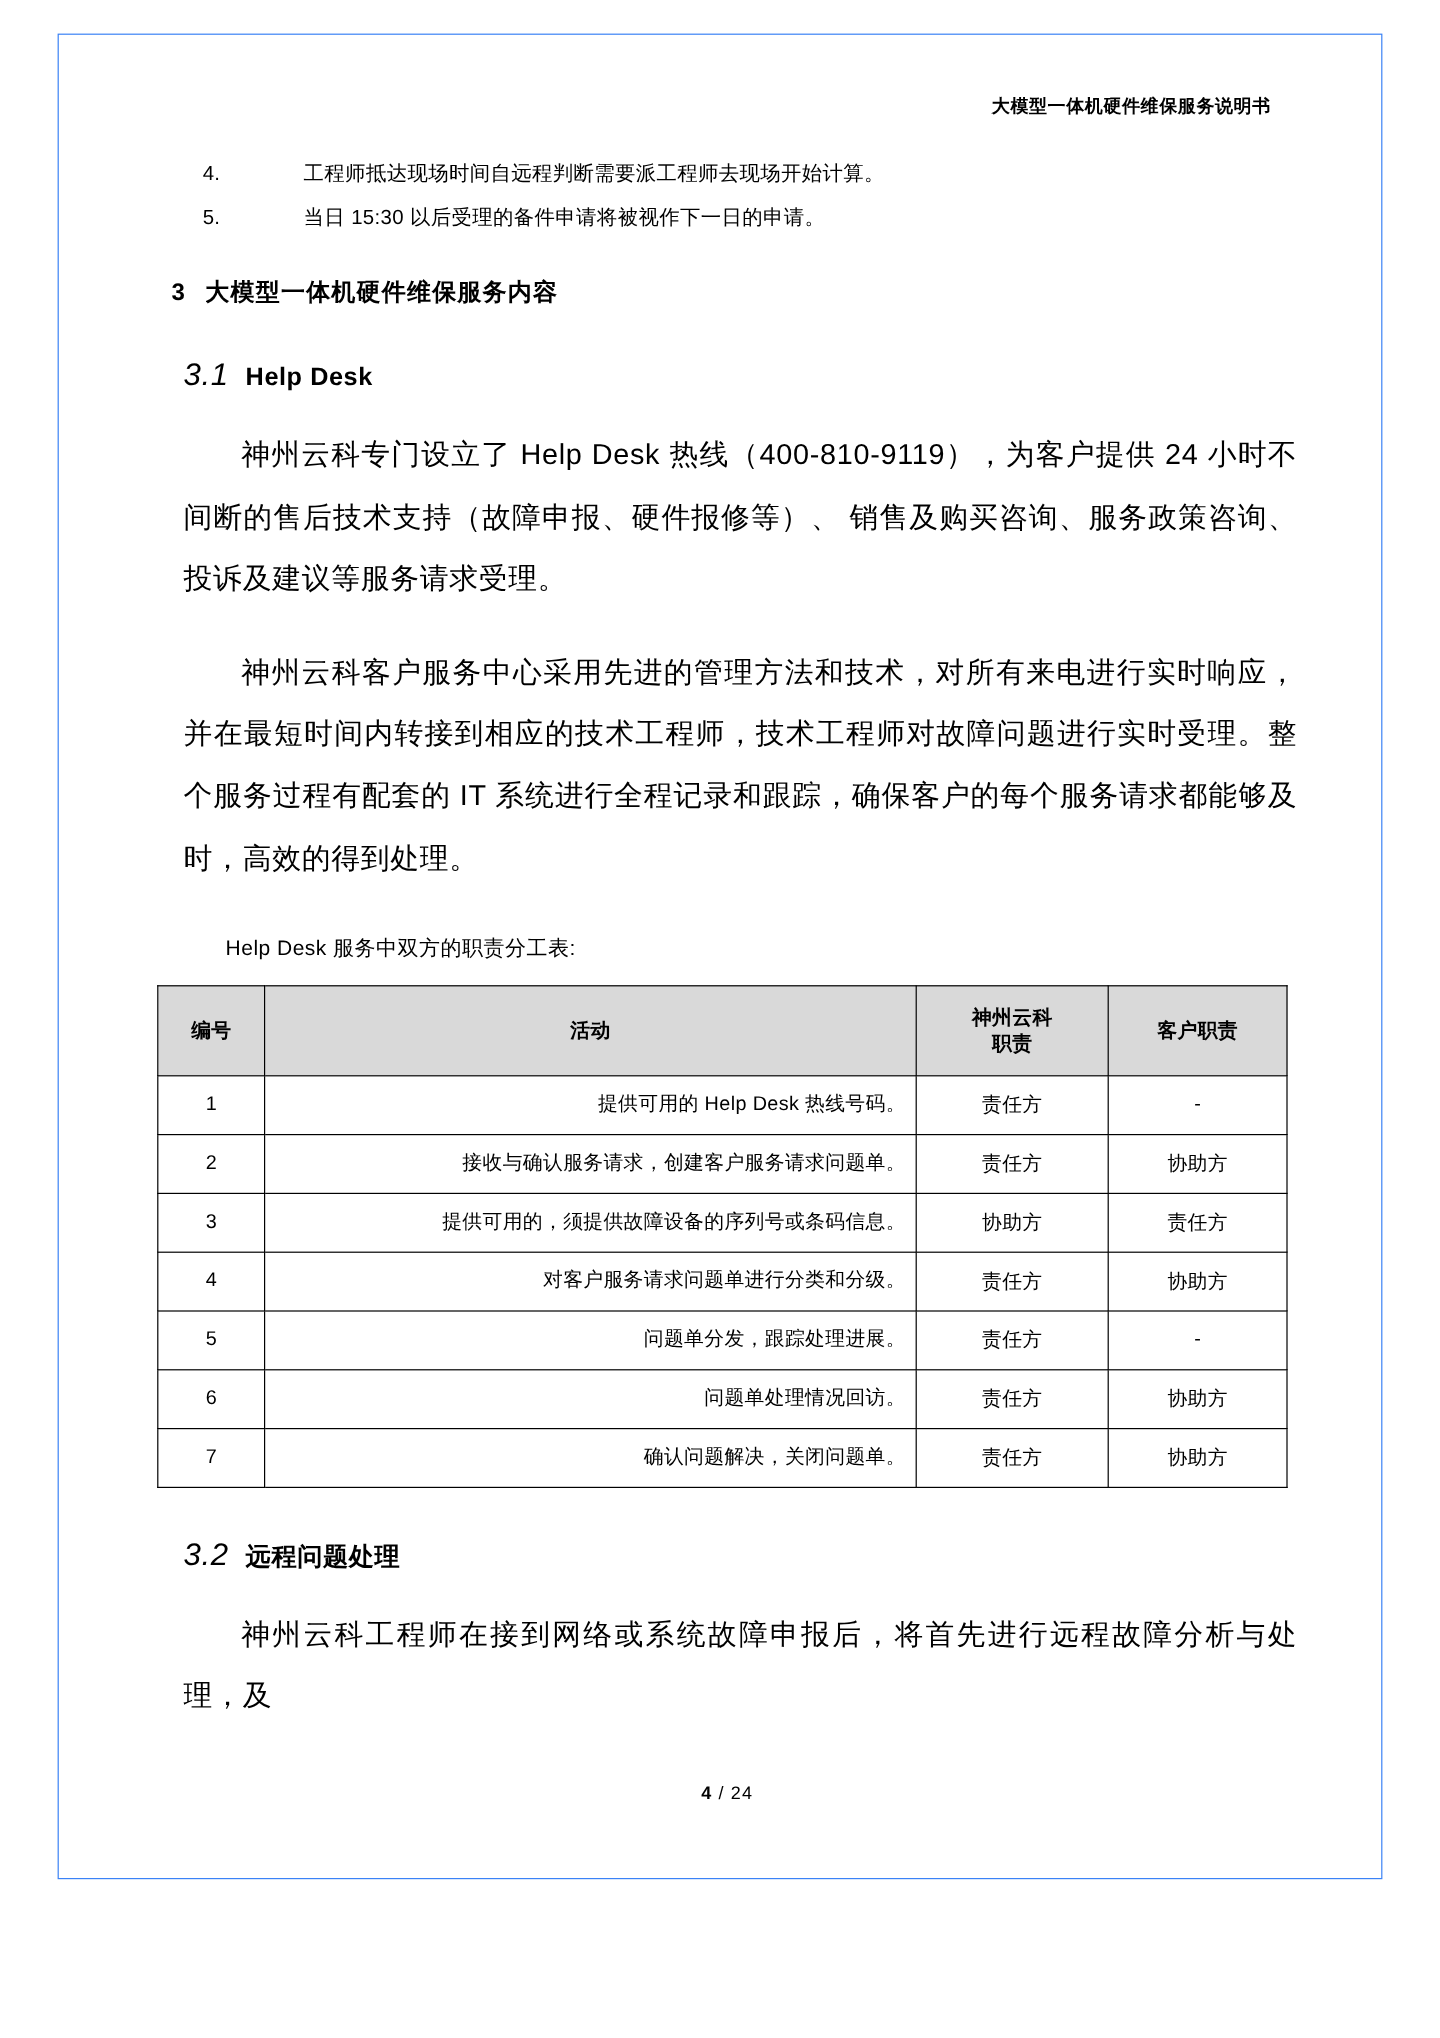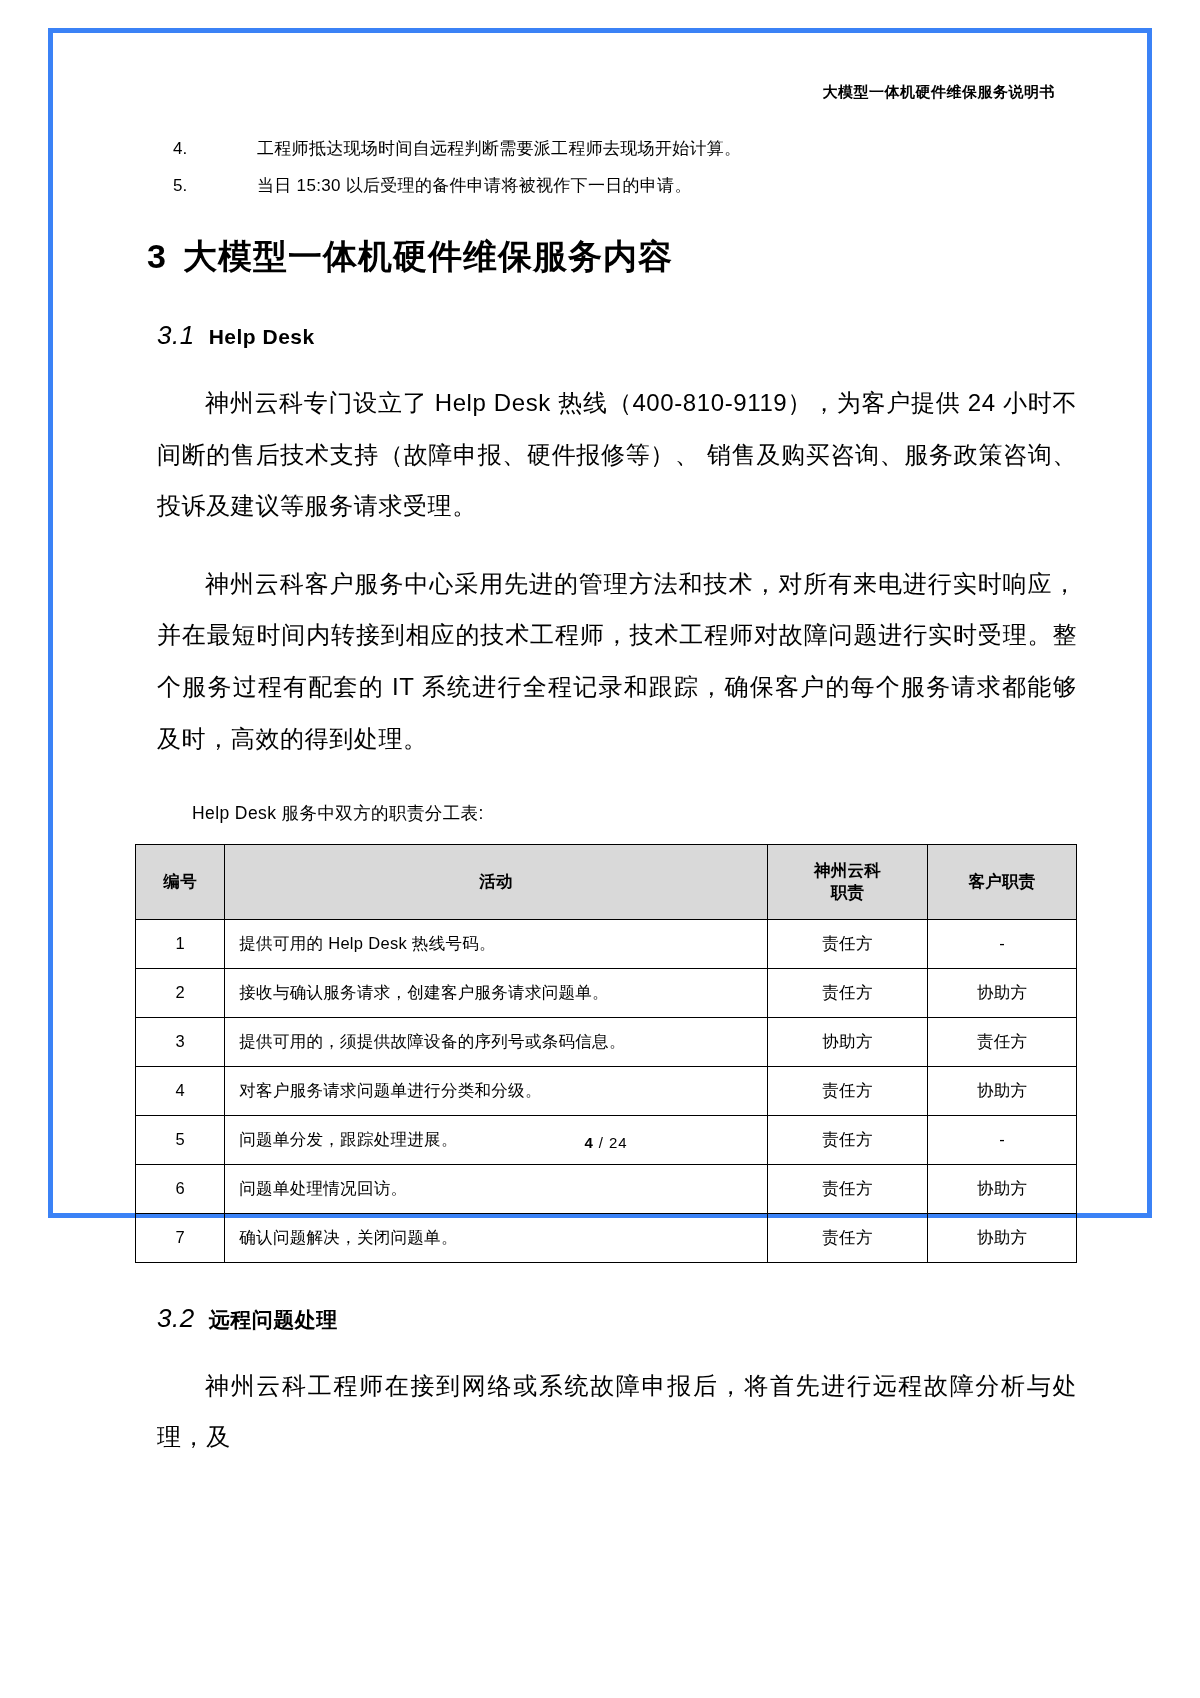--- a/index.html
+++ b/index.html
@@ -11,22 +11,22 @@
     width: 1200px;
     height: 1698px;
     font-family: "Liberation Sans", sans-serif;
     color: #000000;
   }
   .page {
     position: absolute;
     left: 48px;
     top: 28px;
     width: 1104px;
-    height: 1190px;
-    border: 5px solid #3b82f6;
+    height: 1538px;
+    border: 1px solid #3b82f6;
     box-sizing: border-box;
     background: #fff;
   }
   .page-inner {
     position: absolute;
     left: 0;
     top: 0;
     right: 0;
     bottom: 0;
     padding: 50px 70px 0 70px;
@@ -57,21 +57,21 @@
     width: 38px;
     flex: 0 0 38px;
     font-family: "Liberation Sans", sans-serif;
   }
   .numlist .txt {
     flex: 1;
     letter-spacing: 0.3px;
     margin-left: 46px;
   }
   h1.sec {
-    font-size: 34px;
+    font-size: 20px;
     font-weight: bold;
     margin: 36px 0 18px 24px;
     letter-spacing: 1px;
   }
   h1.sec .sec-num {
     margin-right: 16px;
     font-weight: bold;
   }
   h2.sub {
     font-size: 21px;
@@ -114,21 +114,21 @@
     text-align: center;
     vertical-align: middle;
     letter-spacing: 0.3px;
   }
   table.duty thead th {
     background: #d9d9d9;
     font-weight: bold;
     height: 56px;
   }
   table.duty td.activity {
-    text-align: left;
+    text-align: right;
     padding-left: 14px;
     line-height: 1.5;
   }
   table.duty tbody td {
     height: 30px;
   }
   .col-no   { width: 78px; }
   .col-act  { width: 474px; }
   .col-sz   { width: 140px; }
   .col-cust { width: 130px; }

